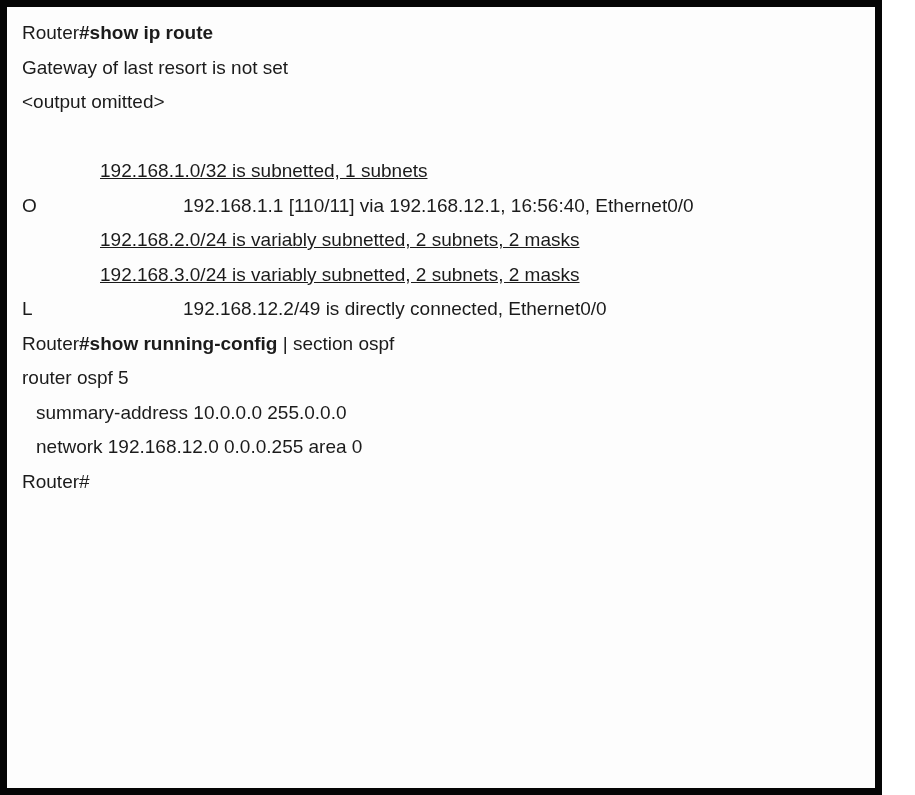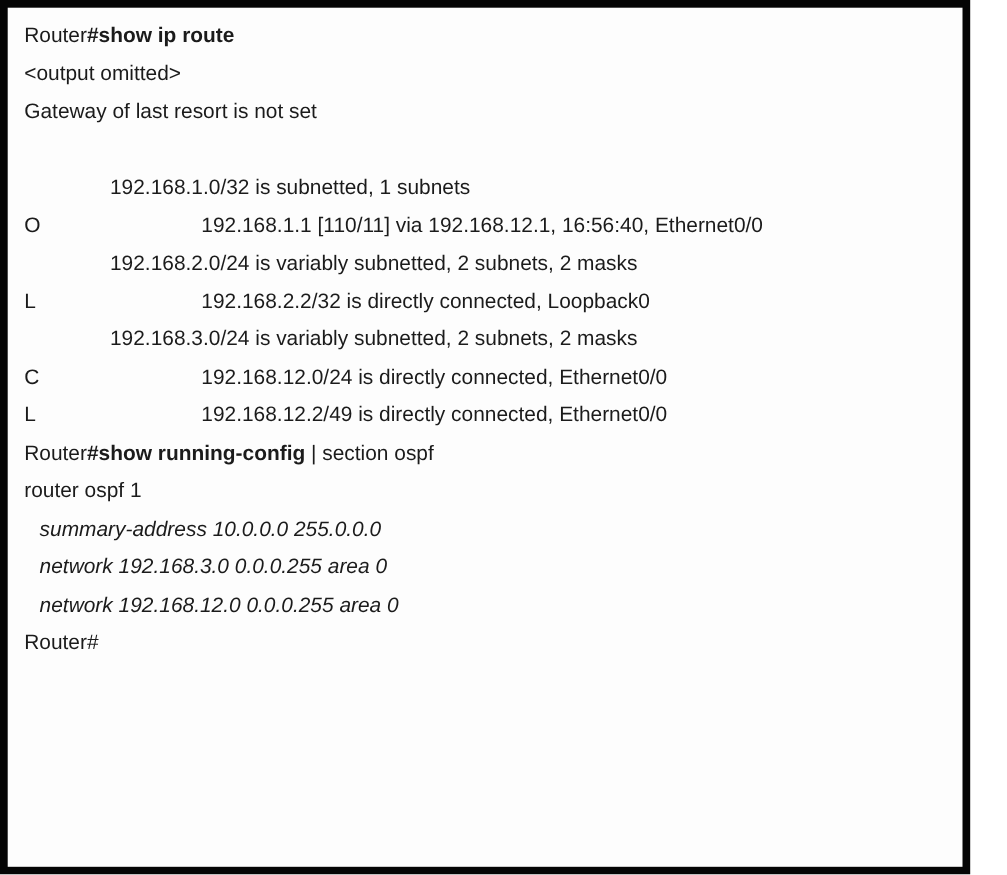--- a/index.html
+++ b/index.html
@@ -23,49 +23,46 @@
     padding: 9px 4px 0 15px;
   }
   .line {
     white-space: nowrap;
   }
   .line.blank {
     height: 34.5px;
   }
   .line.indent-1 {
     padding-left: 78px;
+    text-decoration: underline;
   }
   .line.indent-2 {
     padding-left: 14px;
-    font-style: italic;
   }
   .route-code {
     display: inline-block;
     width: 161px;
   }
   .cmd-bold {
     font-weight: bold;
   }
 </style>
 </head>
 <body>
 
 <div class="terminal-window">
   <div class="terminal-content">
       <div class="line"><span>Router</span><span class="cmd-bold">#show ip route</span><span></span></div>
+      <div class="line">Gateway of last resort is not set</div>
       <div class="line">&lt;output omitted&gt;</div>
-      <div class="line">Gateway of last resort is not set</div>
       <div class="line blank"></div>
       <div class="line indent-1">192.168.1.0/32 is subnetted, 1 subnets</div>
       <div class="line"><span class="route-code">O</span><span>192.168.1.1 [110/11] via 192.168.12.1, 16:56:40, Ethernet0/0</span></div>
       <div class="line indent-1">192.168.2.0/24 is variably subnetted, 2 subnets, 2 masks</div>
-      <div class="line"><span class="route-code">L</span><span>192.168.2.2/32 is directly connected, Loopback0</span></div>
       <div class="line indent-1">192.168.3.0/24 is variably subnetted, 2 subnets, 2 masks</div>
-      <div class="line"><span class="route-code">C</span><span>192.168.12.0/24 is directly connected, Ethernet0/0</span></div>
       <div class="line"><span class="route-code">L</span><span>192.168.12.2/49 is directly connected, Ethernet0/0</span></div>
       <div class="line"><span>Router</span><span class="cmd-bold">#show running-config</span><span> | section ospf</span></div>
-      <div class="line">router ospf 1</div>
+      <div class="line">router ospf 5</div>
       <div class="line indent-2">summary-address 10.0.0.0 255.0.0.0</div>
-      <div class="line indent-2">network 192.168.3.0 0.0.0.255 area 0</div>
       <div class="line indent-2">network 192.168.12.0 0.0.0.255 area 0</div>
       <div class="line">Router#</div>
     </div>
 </div>
 
 </body></html>

